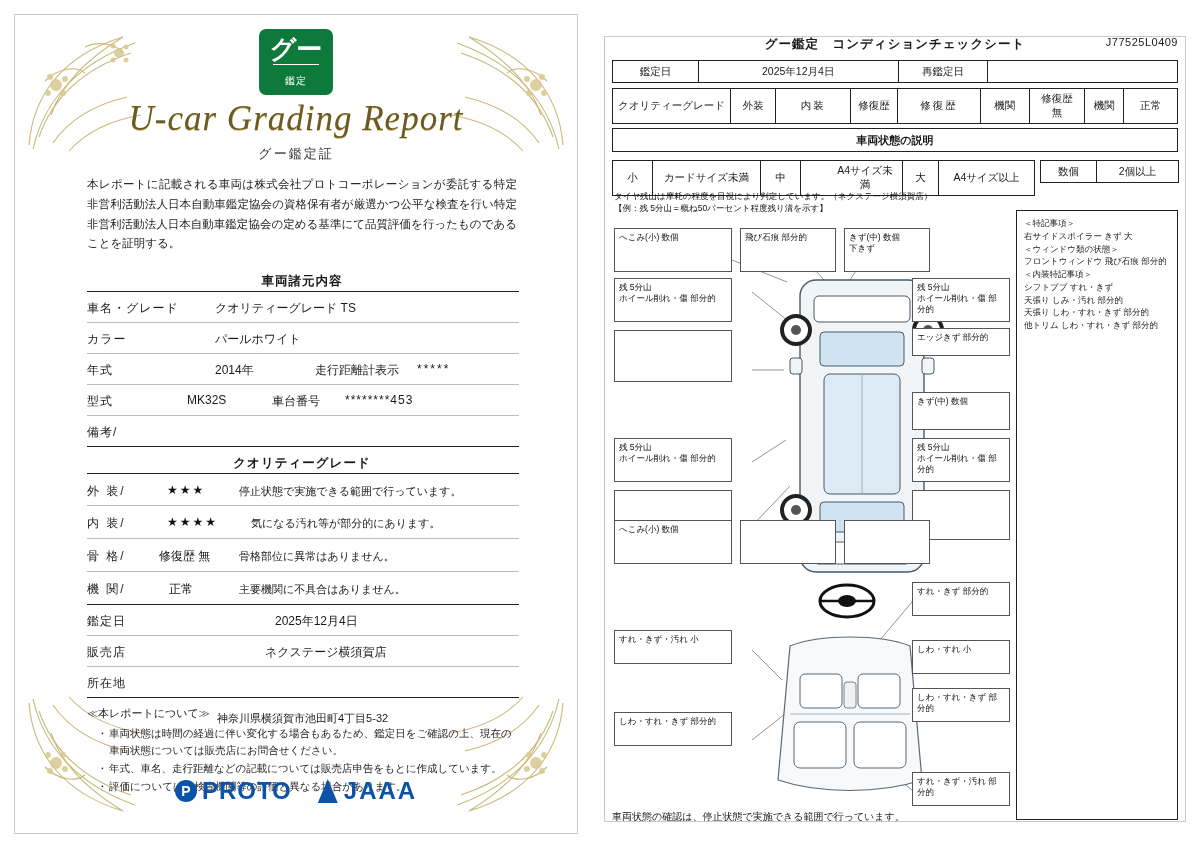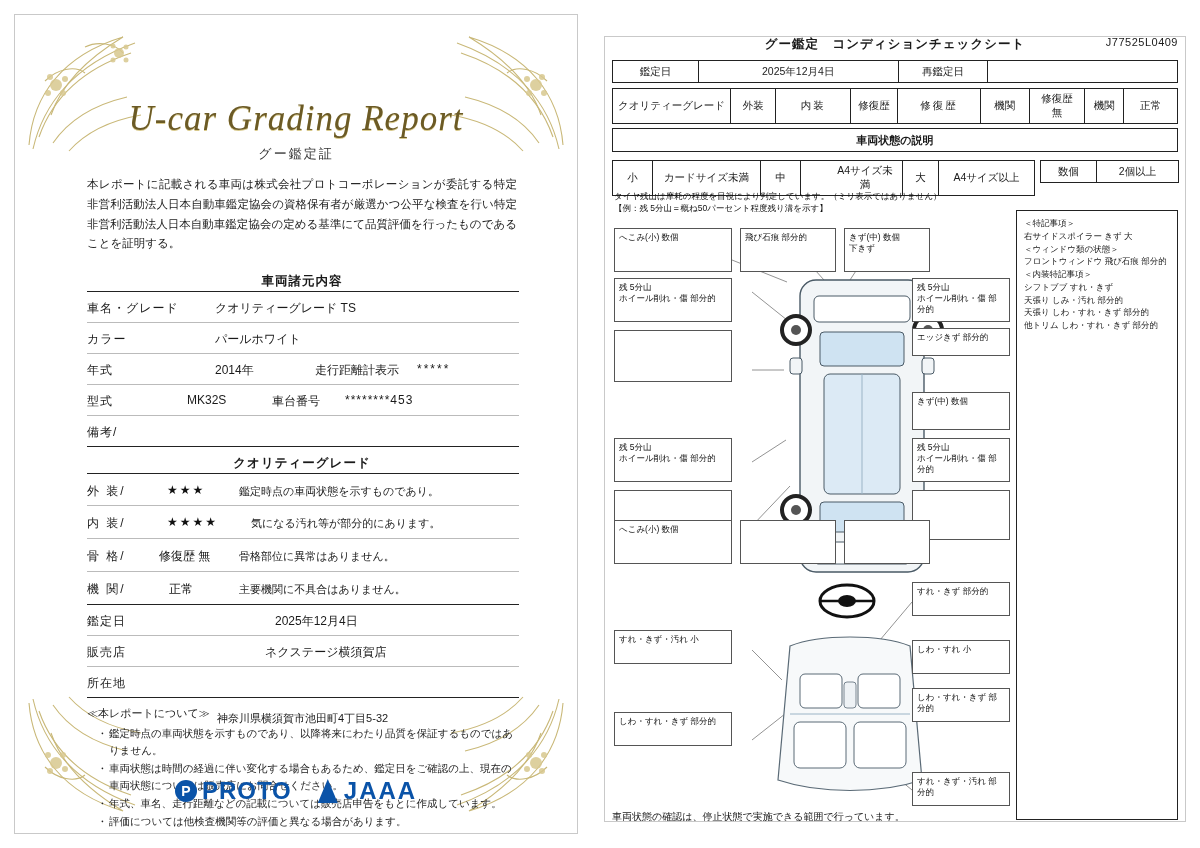--- a/index.html
+++ b/index.html
@@ -258,20 +258,27 @@
         <g fill="#d8c88f" opacity="0.85">
           <circle cx="33" cy="60" r="6"></circle>
             <circle cx="27" cy="52" r="3"></circle>
           <circle cx="42" cy="54" r="3"></circle>
             <circle cx="40" cy="68" r="3"></circle>
           <circle cx="25" cy="68" r="3"></circle>
         </g>
       </svg>
     </div>
 
+    <div class="goo-logo">
+      <div class="badge">
+        <div class="gtxt">グー</div>
+        <div class="gdiv"></div>
+        <div class="gsub">鑑定</div>
+      </div>
+    </div>
 
     <div class="cert-title">U-car Grading Report</div>
     <div class="cert-subtitle">グー鑑定証</div>
     <div class="cert-body">本レポートに記載される車両は株式会社プロトコーポレーションが委託する特定非営利活動法人日本自動車鑑定協会の資格保有者が厳選かつ公平な検査を行い特定非営利活動法人日本自動車鑑定協会の定める基準にて品質評価を行ったものであることを証明する。</div>
 
     <div class="sec-title" style="top:258px;">車両諸元内容</div>
     <div class="rule" style="left:72px; right:60px; top:276px; width:432px;"></div>
 
     <div class="kv" style="left:72px; top:285px; width:432px; height:28px;">
       <span class="k">車名・グレード</span>
@@ -306,21 +313,21 @@
       <span class="v" style="left:128px;"></span>
     </div>
     <div class="rule" style="left:72px; top:431px; width:432px;"></div>
 
     <div class="sec-title" style="top:440px;">クオリティーグレード</div>
     <div class="rule" style="left:72px; top:458px; width:432px;"></div>
 
     <div class="grade-row" style="left:72px; top:468px; width:432px;">
       <span style="position:absolute;left:0;top:0;letter-spacing:2px;">外 装/</span>
       <span class="stars" style="position:absolute;left:80px;top:0;">★★★</span>
-      <span style="position:absolute;left:152px;top:1px;font-size:11px;">鑑定時点の車両状態を示すものであり。</span>
+      <span style="position:absolute;left:152px;top:1px;font-size:11px;">停止状態で実施できる範囲で行っています。</span>
     </div>
     <div class="rule light" style="left:72px; top:490px; width:432px;"></div>
 
     <div class="grade-row" style="left:72px; top:500px; width:432px;">
       <span style="position:absolute;left:0;top:0;letter-spacing:2px;">内 装/</span>
       <span class="stars" style="position:absolute;left:80px;top:0;">★★★★</span>
       <span style="position:absolute;left:164px;top:1px;font-size:11px;">気になる汚れ等が部分的にあります。</span>
     </div>
     <div class="rule light" style="left:72px; top:523px; width:432px;"></div>
 
@@ -352,21 +359,20 @@
 
     <div class="kv" style="left:72px; top:660px; width:432px;">
       <span class="k">所在地</span>
       <span class="v" style="left:130px;font-size:11px;margin-top:36px;">神奈川県横須賀市池田町4丁目5-32</span>
     </div>
     <div class="rule" style="left:72px; top:682px; width:432px;"></div>
 
     <div class="notes" style="top:690px;">
       <div class="nt-title">≪本レポートについて≫</div>
       <ul>
-        <li>鑑定時点の車両状態を示すものであり、以降将来にわたり品質を保証するものではありません。</li>
         <li>車両状態は時間の経過に伴い変化する場合もあるため、鑑定日をご確認の上、現在の車両状態については販売店にお問合せください。</li>
         <li>年式、車名、走行距離などの記載については販売店申告をもとに作成しています。</li>
         <li>評価については他検査機関等の評価と異なる場合があります。</li>
       </ul>
     </div>
 
     <div class="footer-logos">
       <div class="proto">
         <div class="pcirc">P</div>
         <div class="ptxt">PROTO</div>
@@ -428,21 +434,21 @@
     <table class="grid tbl3">
       <tbody>
           <tr>
         <td class="c-lbl" style="width:56px;">数個</td>
         <td class="c-val" style="width:82px;">2個以上</td>
       </tr>
     </tbody>
       </table>
 
     <div class="tirenote">
-      <div>タイヤ残山は摩耗の程度を目視により判定しています。（ミリ表示ではありません）</div>
+      <div>タイヤ残山は摩耗の程度を目視により判定しています。（ネクステージ横須賀店）</div>
       <div>【例：残 5分山＝概ね50パーセント程度残り溝を示す】</div>
     </div>
 
     <div class="diagram">
 
       <svg width="400" height="610" style="position:absolute;left:0;top:0;">
         <g stroke="#777" stroke-width="0.8" fill="none">
           <line x1="95" y1="40" x2="175" y2="72"></line>
           <line x1="185" y1="40" x2="212" y2="70"></line>
           <line x1="255" y1="44" x2="238" y2="70"></line>

